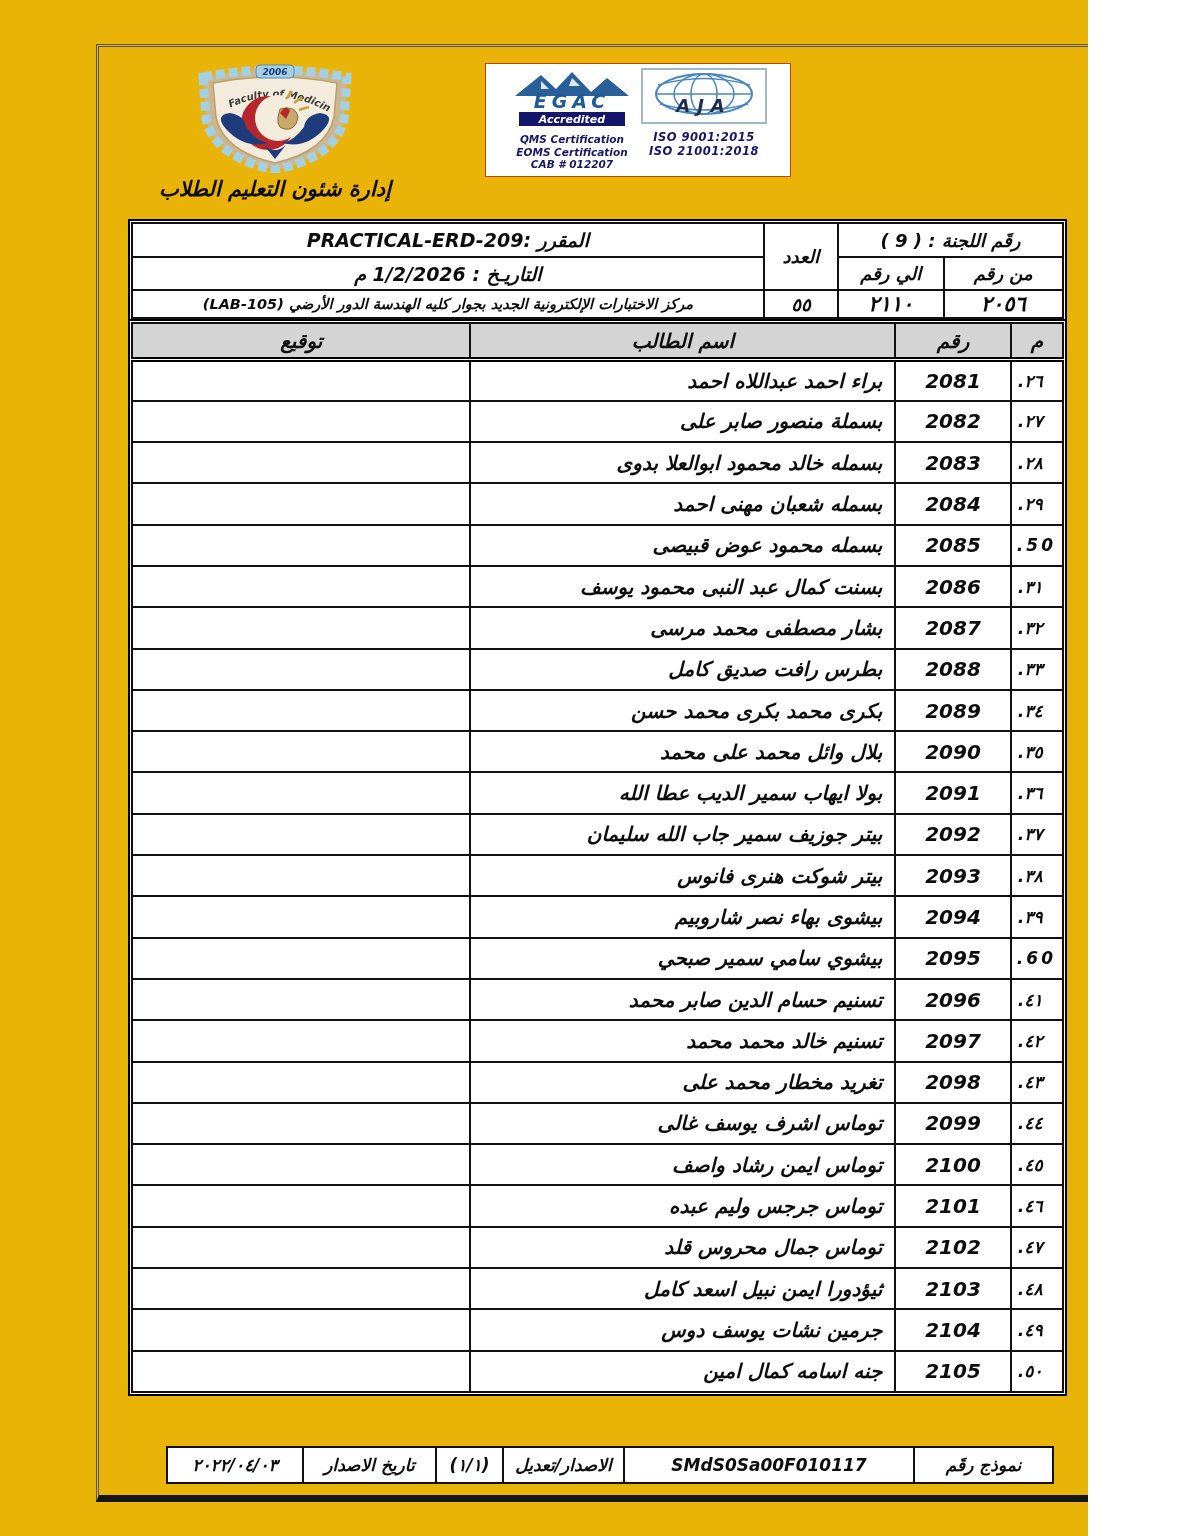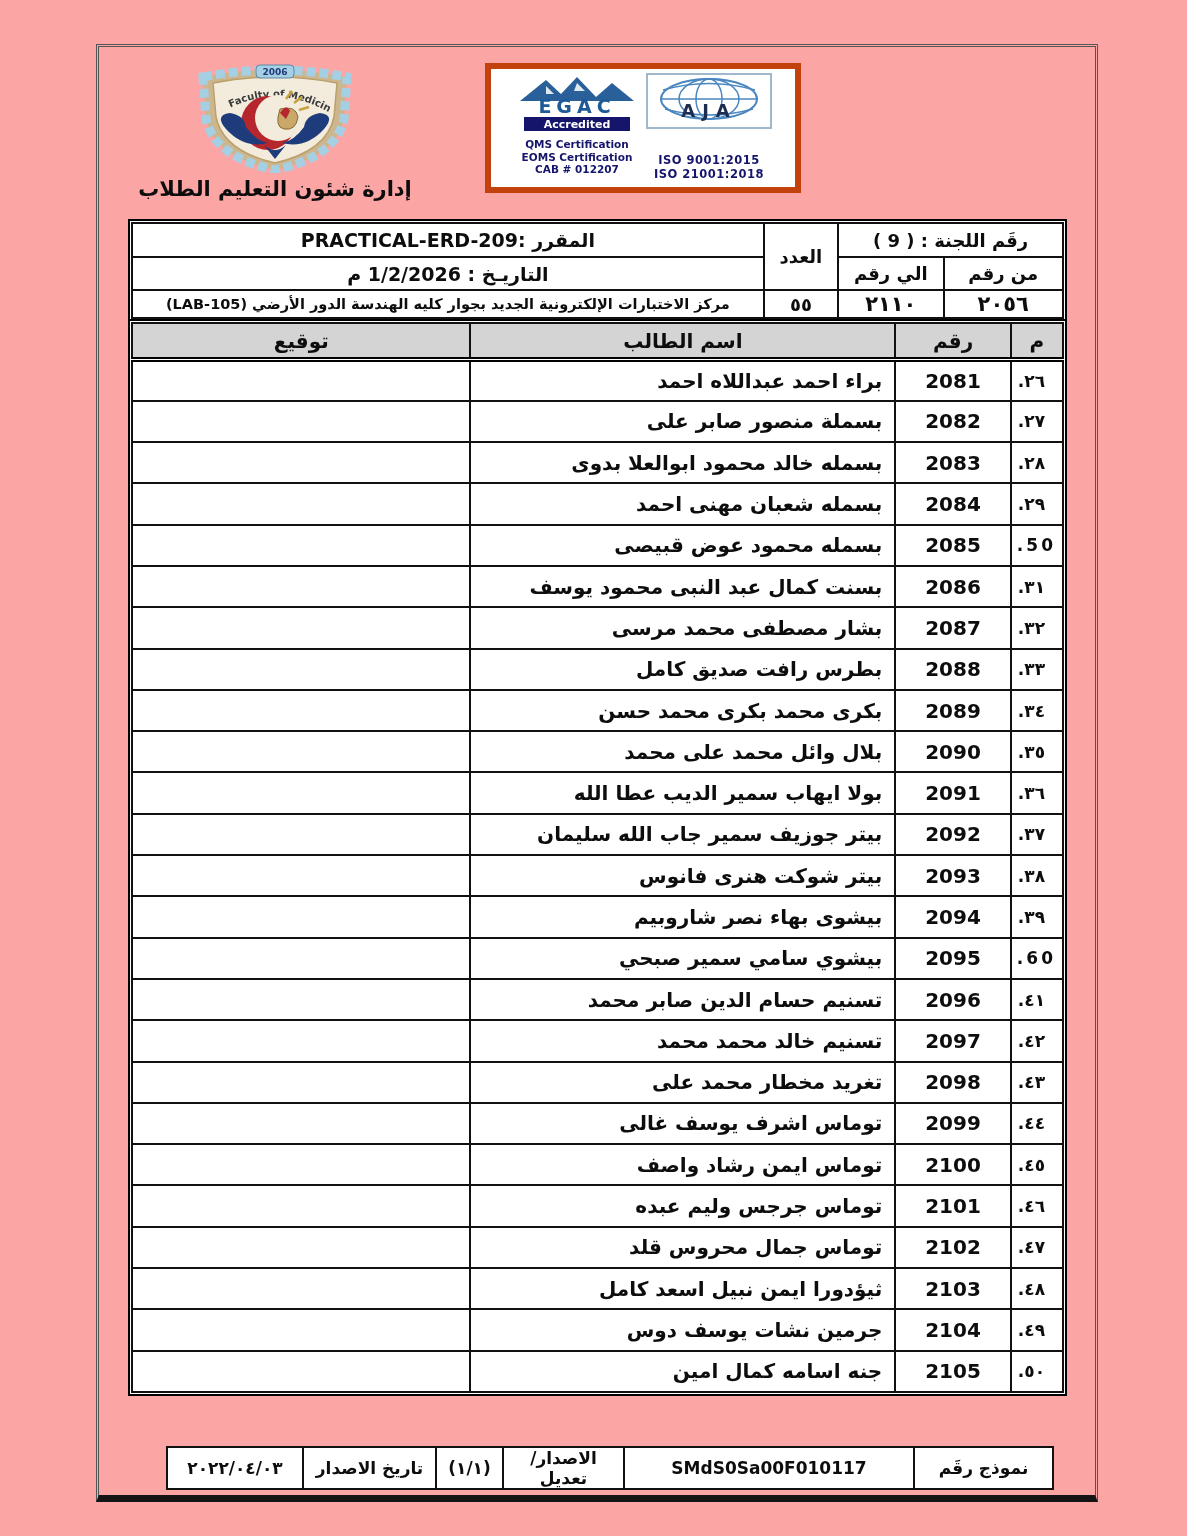--- a/index.html
+++ b/index.html
@@ -1,30 +1,30 @@
 <!DOCTYPE html>
 <html><head>
 <meta charset="utf-8">
 <style>
   html,body{margin:0;padding:0;background:#fff;}
-  .page{position:relative;width:1187px;height:1536px;background:#fca5a5;overflow:hidden;
-        font-family:"DejaVu Sans",sans-serif;color:#0d0d0d;}
+  .page{position:relative;width:1088px;height:1536px;background:#eab308;overflow:hidden;
+        font-family:"DejaVu Sans",sans-serif;color:#0d0d0d;font-style:italic;}
   .frame{position:absolute;left:96px;top:44px;width:996px;height:1448px;
          border-top:3px double #555;border-left:3px double #555;border-right:3px double #555;
          border-bottom:7px solid #141414;}
   .abs{position:absolute;}
 
   
   .logo-left{left:30px;top:14px;width:292px;text-align:center;}
   .logo-left .cap{font-size:21px;font-weight:700;direction:rtl;white-space:nowrap;}
-  .cert-box{left:386px;top:16px;width:300px;border:6px solid #c2410c;background:#fff;
+  .cert-box{left:386px;top:16px;width:300px;border:1px solid #c2410c;background:#fff;
             display:flex;justify-content:center;gap:0;padding:4px 2px 5px 2px;}
   .cert-col{width:132px;text-align:center;}
   .cert-lines{font-size:10.5px;line-height:1.2;font-weight:700;color:#15156b;margin-top:1px;}
-  .iso-lines{font-size:11.5px;line-height:1.25;font-weight:700;color:#15156b;margin-top:19px;letter-spacing:.5px;}
+  .iso-lines{font-size:11.5px;line-height:1.25;font-weight:700;color:#15156b;margin-top:1px;letter-spacing:.5px;}
   .titles{left:290px;top:146px;width:480px;text-align:center;direction:rtl;}
   .titles .t1{font-size:27px;font-weight:700;}
   .titles .t2{font-size:25px;font-weight:700;margin-top:5px;white-space:nowrap;}
   .logo-right{left:793px;top:12px;width:165px;text-align:center;}
   .logo-right .cap1{font-size:19px;font-weight:700;direction:rtl;margin-top:3px;white-space:nowrap;}
   .logo-right .cap2{font-size:19px;font-weight:700;direction:rtl;white-space:nowrap;}
 
   
   .twrap{border:2px solid #000;padding:1px;background:#fff;}
   table{border-collapse:collapse;table-layout:fixed;background:#fff;}

